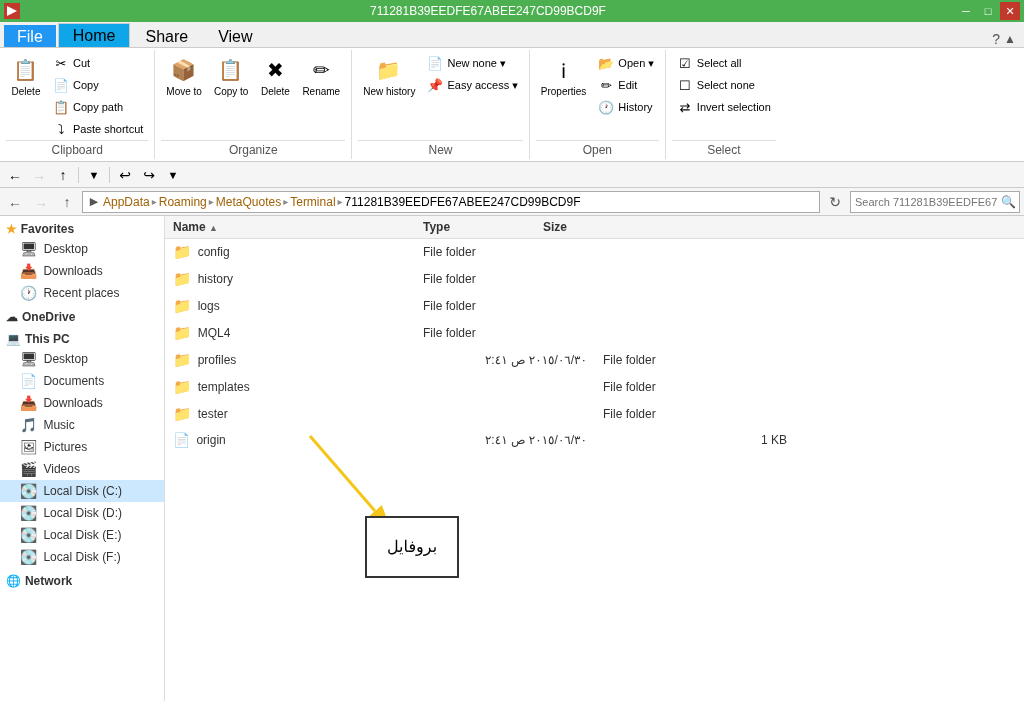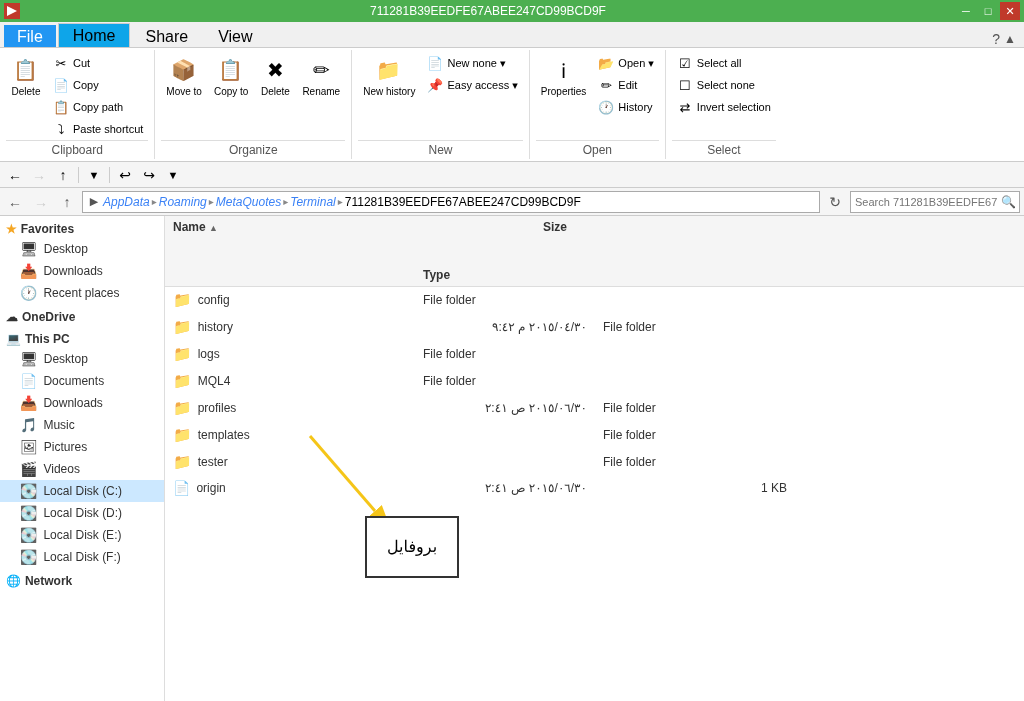--- a/index.html
+++ b/index.html
@@ -166,21 +166,21 @@
       background: #fff;
       border: 1px solid #aaa;
       height: 22px;
       display: flex;
       align-items: center;
       padding: 0 4px;
       font-size: 12px;
       gap: 2px;
       overflow: hidden;
     }
-    .addr-crumb { color: #3b82f6; cursor: pointer; white-space: nowrap; font-style: italic; }
+    .addr-crumb { color: #a16207; cursor: pointer; white-space: nowrap; }
     .addr-sep { color: #888; font-size: 10px; }
     .addr-current { color: #000; white-space: nowrap; }
     .addr-refresh {
       width: 22px; height: 22px;
       display: flex; align-items: center; justify-content: center;
       cursor: pointer; border: 1px solid transparent; font-size: 14px; color: #555; background: transparent;
     }
     #search-box {
       width: 170px; height: 22px;
       border: 1px solid #aaa;
@@ -245,21 +245,21 @@
       position: sticky; top: 0;
     }
     .col-header {
       font-size: 12px; font-weight: bold; color: #333;
       padding: 2px 8px;
       cursor: pointer;
       user-select: none;
     }
     .col-name { width: 250px; }
     .col-date { width: 180px; }
-    .col-type { width: 120px; margin-top: 48px; }
+    .col-type { width: 120px; }
     .col-size { width: 80px; }
 
     .file-row {
       display: flex;
       align-items: center;
       padding: 2px 0;
       cursor: pointer;
       border-bottom: 1px solid transparent;
     }
     .file-cell {
@@ -586,21 +586,20 @@
           <span>config</span>
         </div>
       <div class="file-cell type">File folder</div>
       <div class="file-cell size"></div>
     </div>
     <div class="file-row">
       <div class="file-cell name">
           <span class="folder-icon-sm">📁</span>
           <span>history</span>
         </div>
-      <div class="file-cell date">٢٠١٥/٠٤/٣٠ م ٩:٤٢</div>
       <div class="file-cell type">File folder</div>
       <div class="file-cell size"></div>
     </div>
     <div class="file-row">
       <div class="file-cell name">
           <span class="folder-icon-sm">📁</span>
           <span>logs</span>
         </div>
       <div class="file-cell type">File folder</div>
       <div class="file-cell size"></div>

